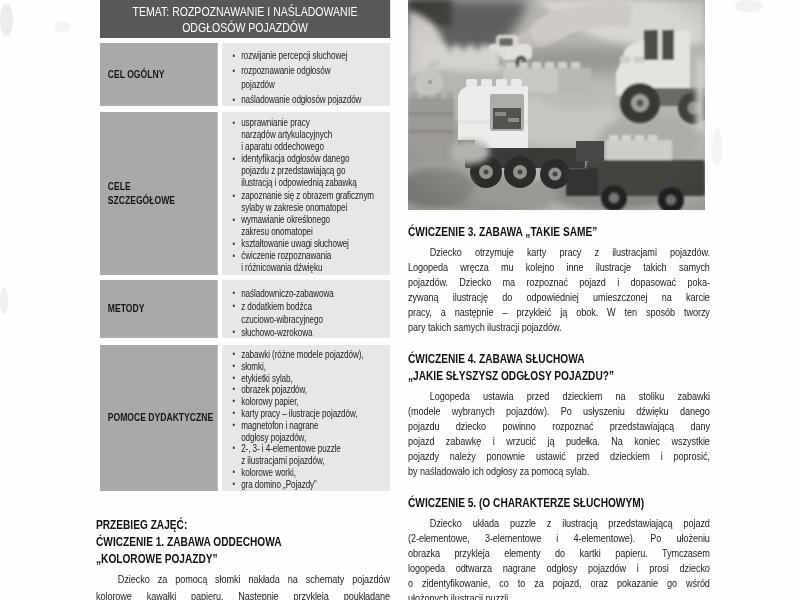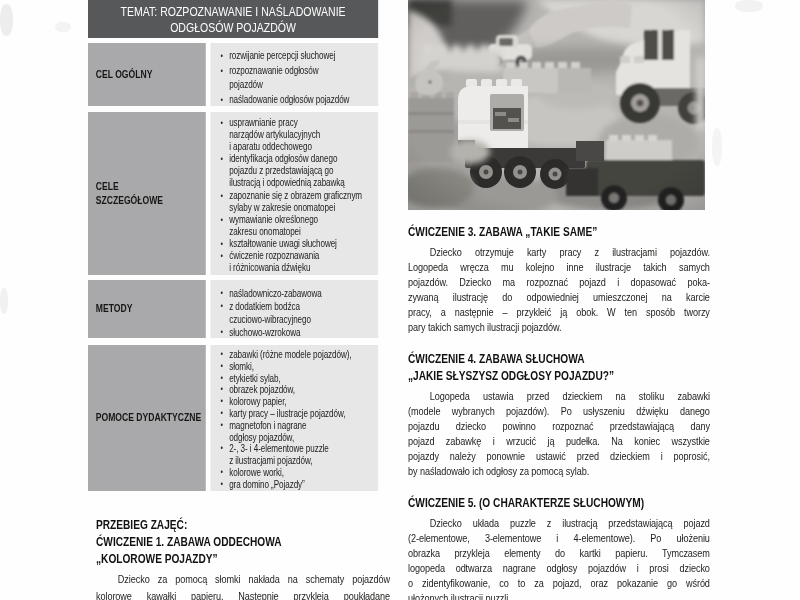--- a/index.html
+++ b/index.html
@@ -3,21 +3,21 @@
 <meta charset="utf-8">
 <style>
   html,body{margin:0;padding:0;}
   body{width:800px;height:600px;background:#ffffff;font-family:"Liberation Sans",sans-serif;color:#1d1d1b;}
   .page{position:relative;width:800px;height:600px;overflow:hidden;background:#fefefe;}
 
   
   .hscale{transform:scaleX(0.78);transform-origin:0 0;}
 
   
-  .table-wrap{position:absolute;left:88px;top:0;width:290px;}
+  .table-wrap{position:absolute;left:100px;top:0;width:290px;}
   .table-inner{width:372px;}
   .tbl-header{height:38px;background:#57585a;color:#ffffff;text-align:center;
               font-size:13.5px;line-height:16px;padding-top:4px;box-sizing:border-box;margin-bottom:5px;}
   .trow{display:flex;}
   .lcell{width:151px;margin-right:6px;background:#a9a9ab;display:flex;align-items:center;
          padding-left:10px;box-sizing:border-box;font-weight:bold;font-size:11px;line-height:13.5px;color:#161614;}
   .ccell{flex:1;background:#e7e7e8;box-sizing:border-box;padding:0 8px 0 24px;overflow:hidden;
          font-size:10.4px;letter-spacing:-0.1px;color:#222220;}
   .item{position:relative;}
   .item::before{content:"\2022";position:absolute;left:-11px;top:0;font-size:9px;color:#2a2a28;}

